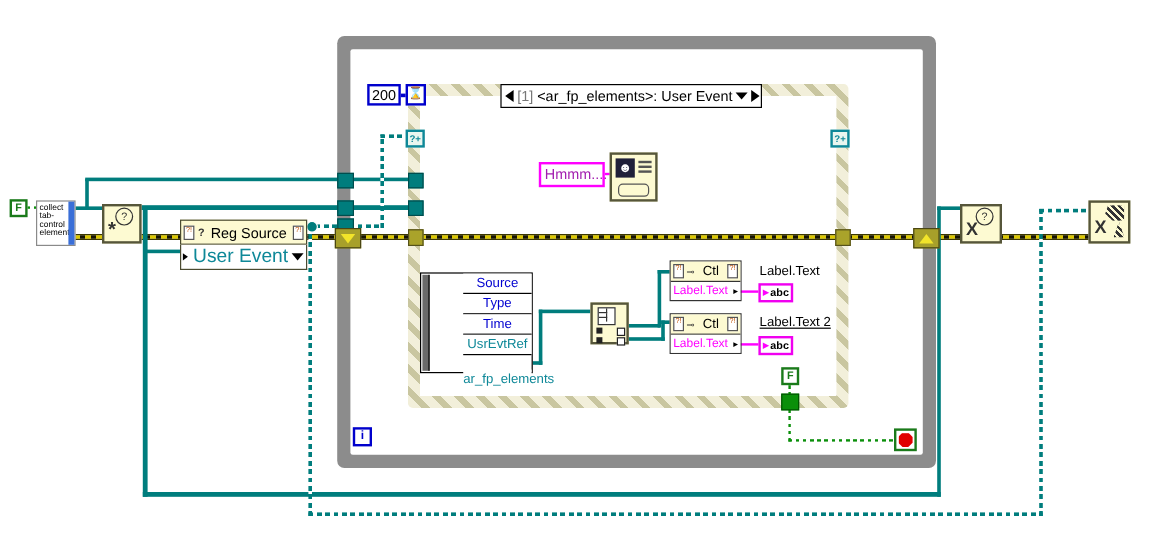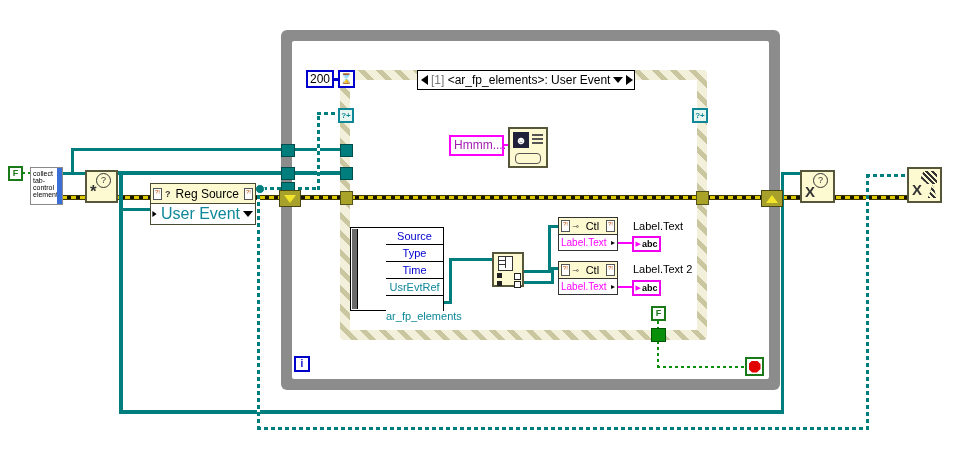--- a/index.html
+++ b/index.html
@@ -233,21 +233,21 @@
       <span>Label.Text</span>
       <span style="color:#000;font-size:8px;">▸</span>
     </div>
   </div>
 
   <div class="abs lbl" style="left:633px;top:220px;">Label.Text</div>
   <div class="abs ind" style="left:632px;top:236px;width:29px;height:16px;">
     <span style="color:#ff00ff;font-size:7px;">▶</span>
     <span style="font-size:9px;font-weight:bold;">abc</span>
   </div>
-  <div class="abs lbl" style="left:633px;top:263px;">Label.Text 2</div>
+  <div class="abs lbl" style="left:633px;top:263px;text-decoration:underline;">Label.Text 2</div>
   <div class="abs ind" style="left:632px;top:280px;width:29px;height:16px;">
     <span style="color:#ff00ff;font-size:7px;">▶</span>
     <span style="font-size:9px;font-weight:bold;">abc</span>
   </div>
 
   <div class="abs const bool-const" style="left:651px;top:306px;width:15px;height:15px;">F</div>
 
   <div class="abs" style="left:294px;top:356px;width:16px;height:16px;border:2px solid #0000cc;background:#fff;box-sizing:border-box;text-align:center;font-weight:bold;font-size:10px;line-height:12px;color:#0000cc;">
     <span>i</span>
   </div>

